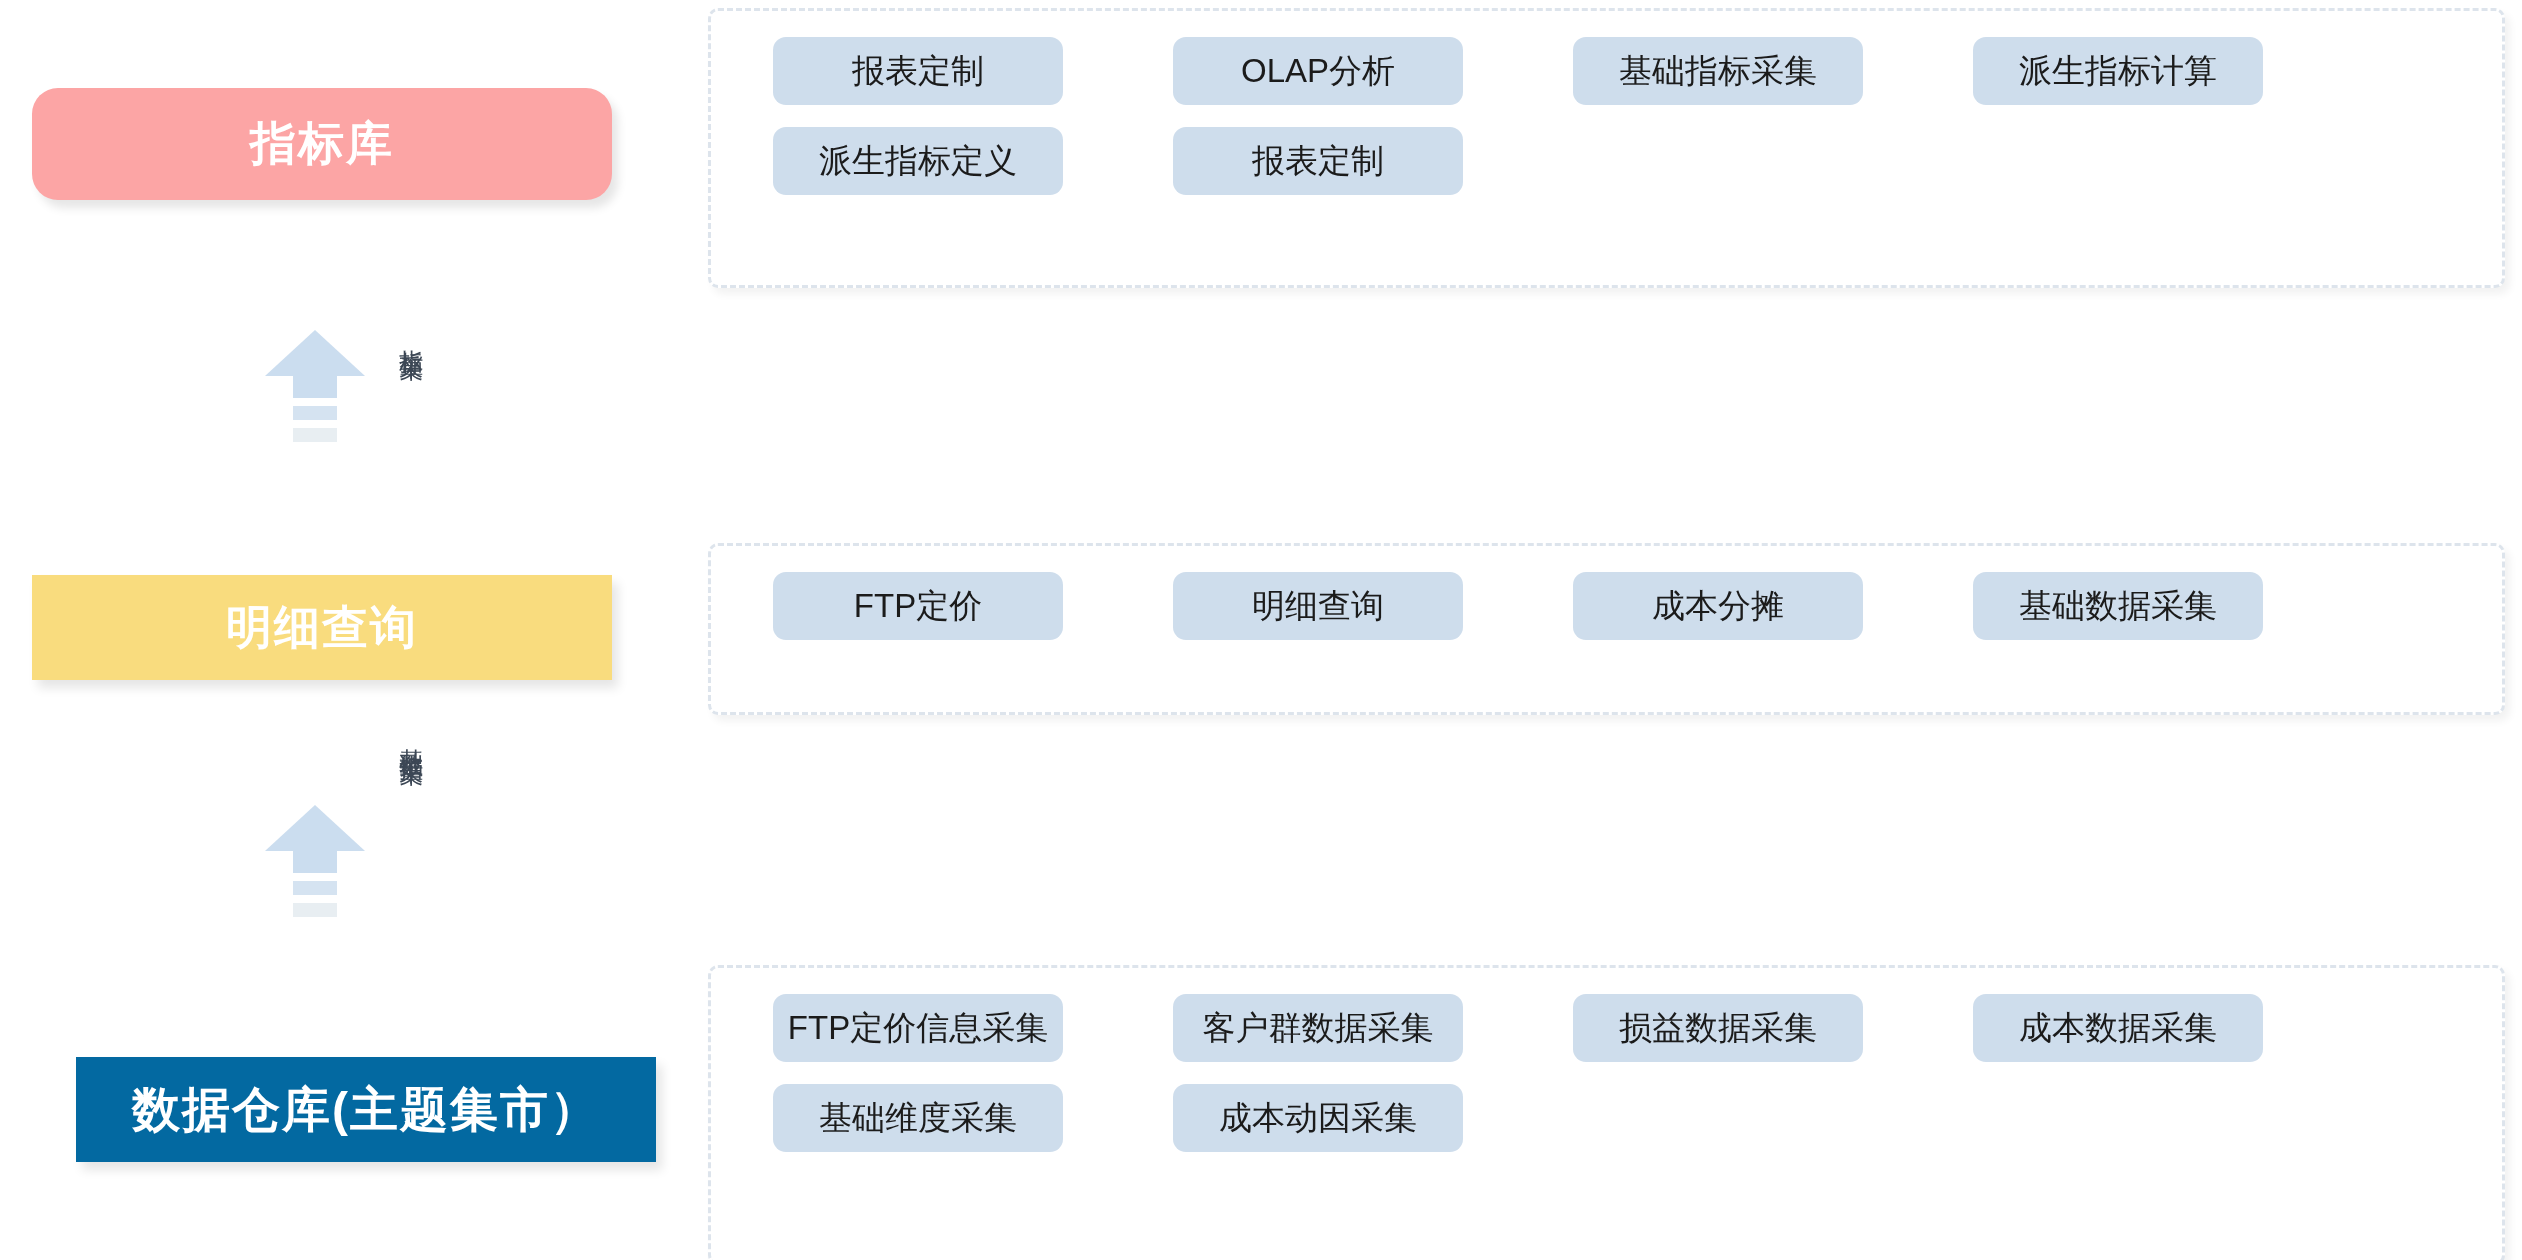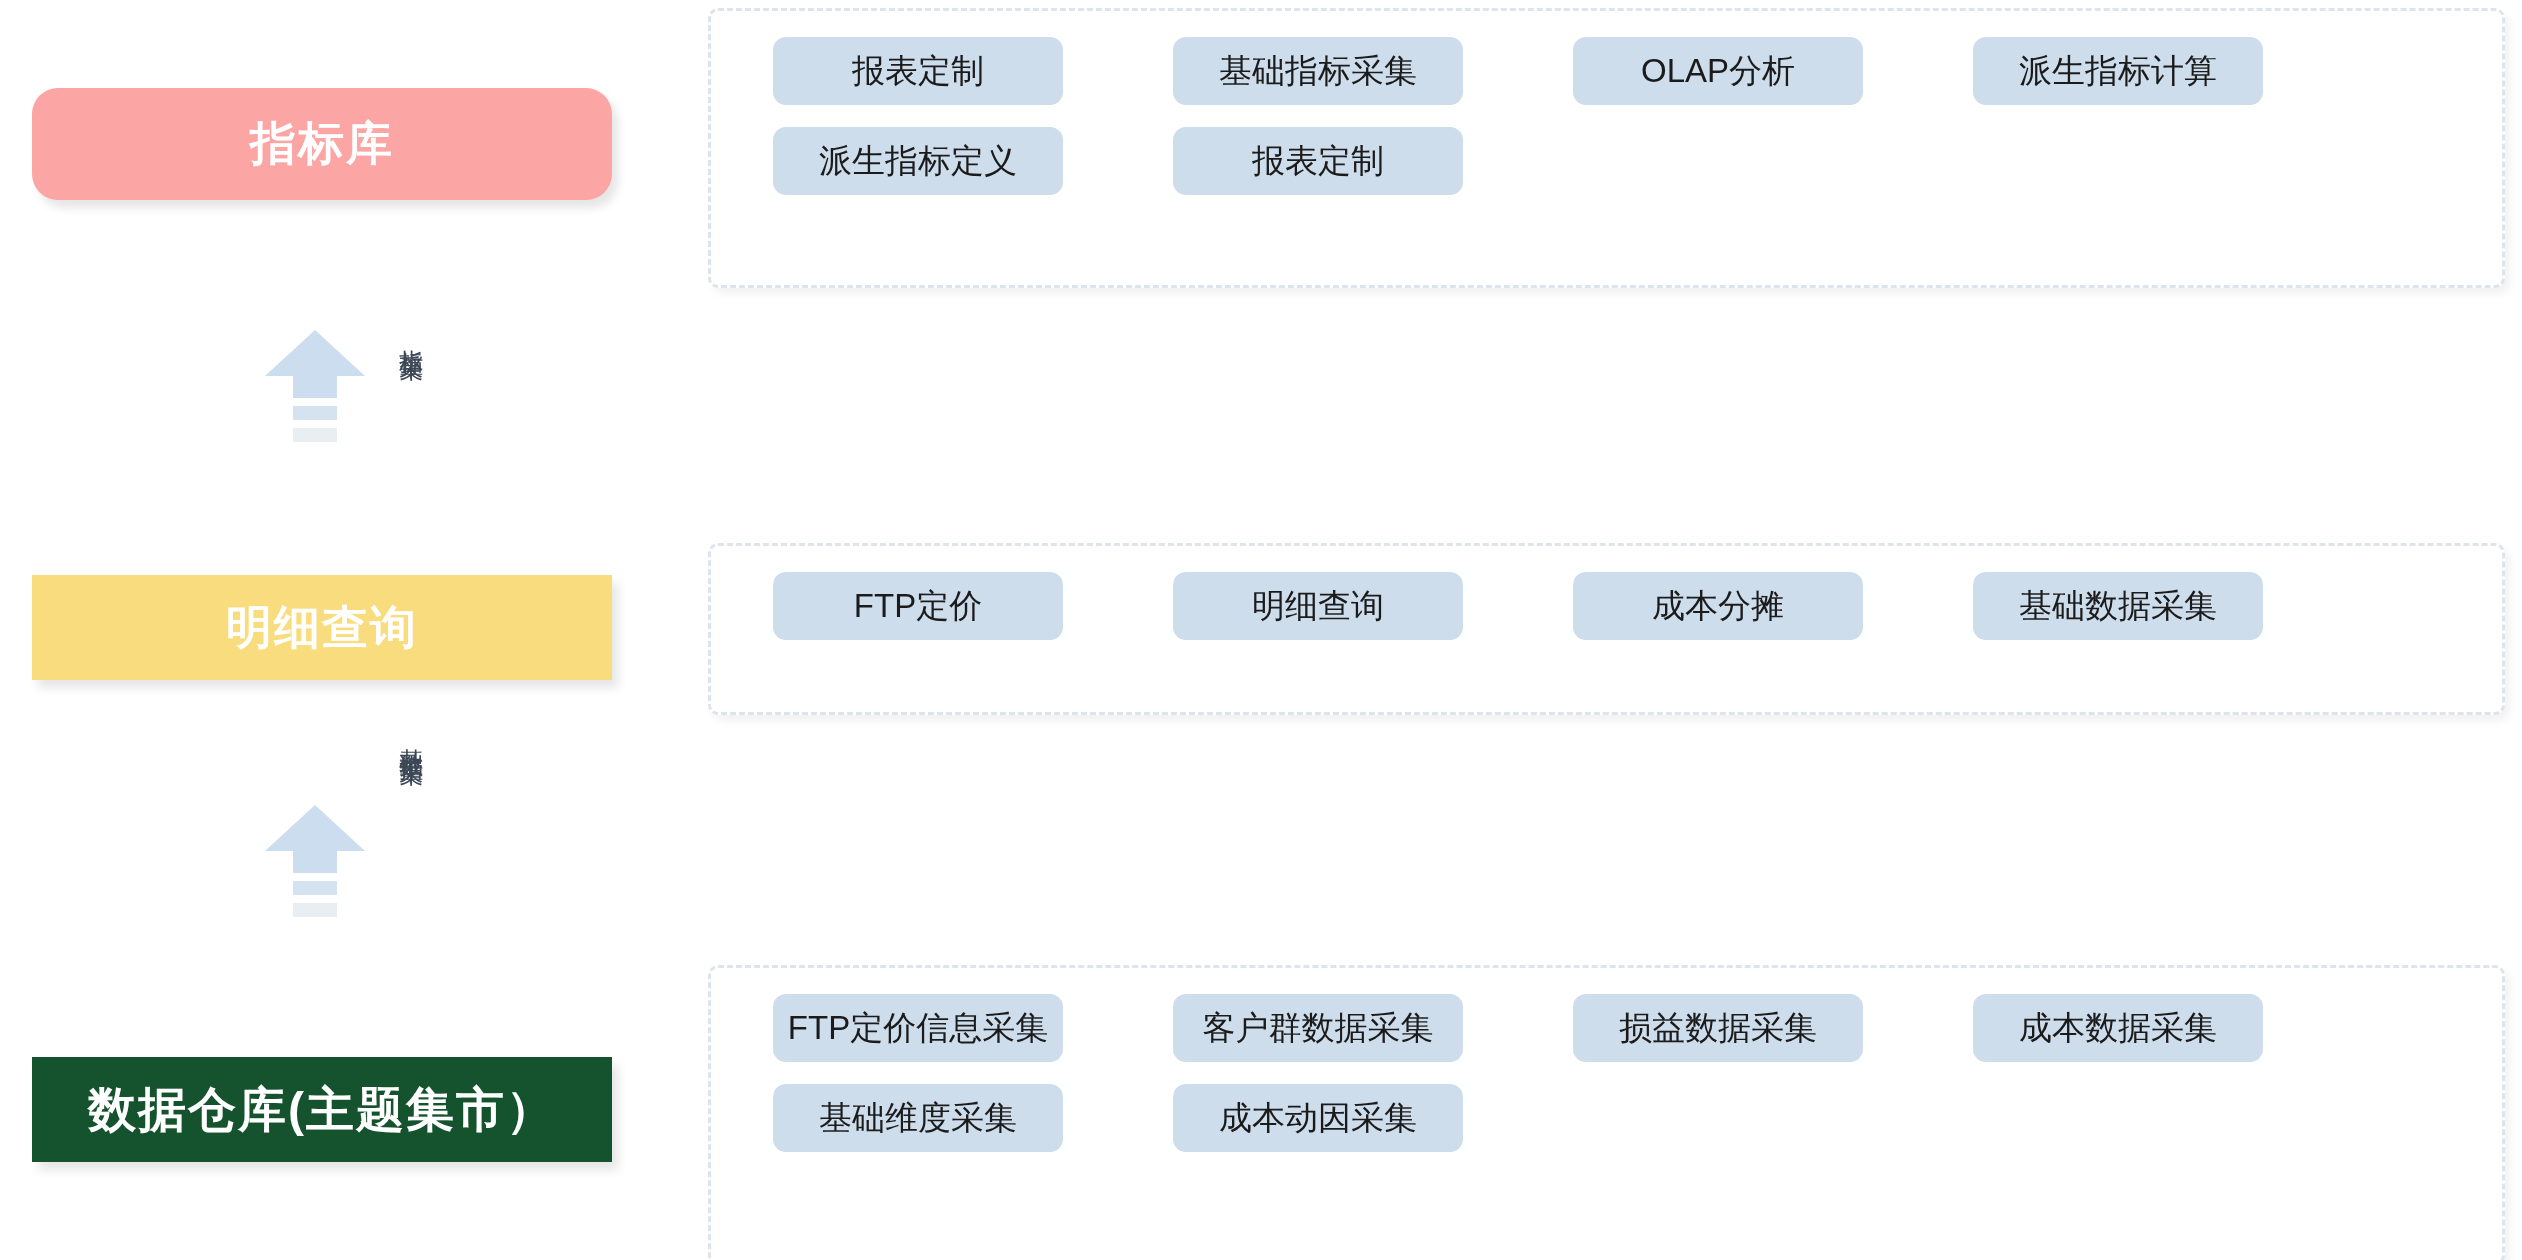--- a/index.html
+++ b/index.html
@@ -30,21 +30,21 @@
     align-items: center;
     justify-content: center;
     color: #ffffff;
     font-weight: bold;
     letter-spacing: 2px;
     box-shadow: 6px 8px 10px rgba(0,0,0,0.10);
     box-sizing: border-box;
   }
   .tier-label.pink   { background: #FCA5A5; border-radius: 26px; }
   .tier-label.yellow { background: #F9DC7E; }
-  .tier-label.blue   { background: #14532d; }
+  .tier-label.blue   { background: #0369a1; margin-left: 44px; }
 
   #tier-label-1 { left: 32px;  top: 88px;   width: 580px; height: 112px; font-size: 46px; }
   #tier-label-2 { left: 32px;  top: 575px;  width: 580px; height: 105px; font-size: 46px; }
   #tier-label-3 { left: 32px;  top: 1057px; width: 580px; height: 105px; font-size: 48px; }
 
   
   .panel {
     position: absolute;
     left: 708px;
     width: 1797px;
@@ -135,22 +135,22 @@
 </head>
 <body>
 
 <div class="stage">
 
   <div class="tier-label pink" id="tier-label-1">指标库</div>
 
   <div class="panel" id="panel-1">
     <div class="chip-grid">
       <div class="chip">报表定制</div>
+      <div class="chip">OLAP分析</div>
       <div class="chip">基础指标采集</div>
-      <div class="chip">OLAP分析</div>
       <div class="chip">派生指标计算</div>
       <div class="chip">派生指标定义</div>
       <div class="chip">报表定制</div>
     </div>
   </div>
 
   <div class="connector" id="connector-1">
     <div class="arrow-graphic">
       <div class="arrow-head"></div>
       <div class="arrow-body"></div>

